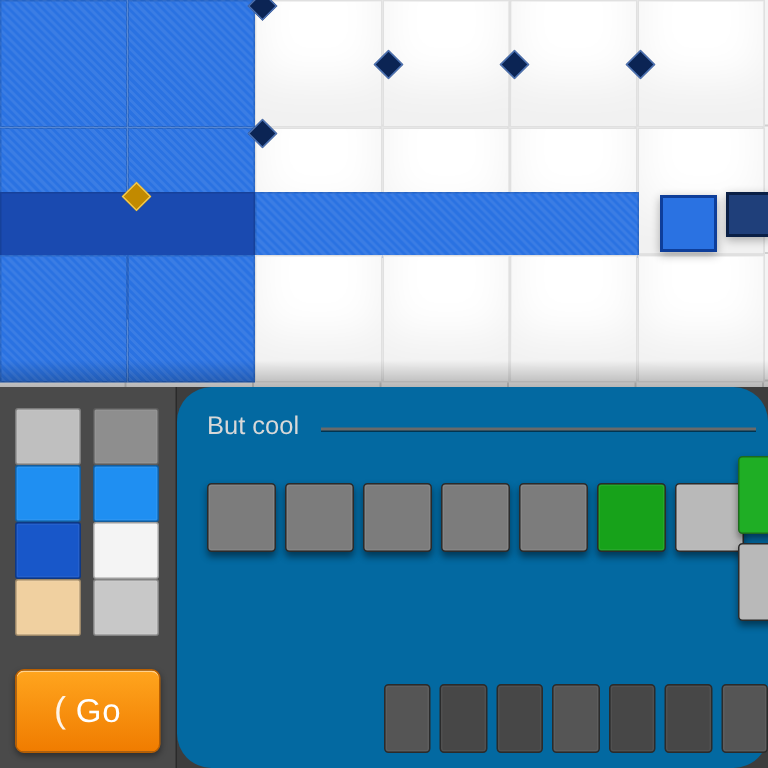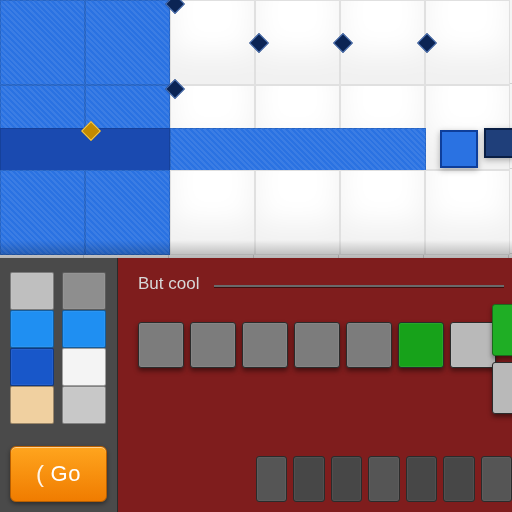--- a/index.html
+++ b/index.html
@@ -85,23 +85,24 @@
     font-weight: 500;
     letter-spacing: .5px;
     display: flex; align-items: center; justify-content: center;
     gap: 4px;
     cursor: pointer;
   }
   .go-curly { font-size: 24px; opacity:.9; margin-right:2px; }
 
   .main {
     flex: 1;
-    background: #7f1d1d;
+    background: #0369a1;
     padding: 16px 0 15px 20px;
     position: relative;
+    border-radius: 23px;
   }
   .field-label {
     color: #d8d8d8;
     font-size: 17px;
     margin-bottom: 2px;
   }
   .field-underline {
     position: absolute;
     top: 27px; left: 96px; right: 8px;
     height: 2px; background: #6a6a6a;

